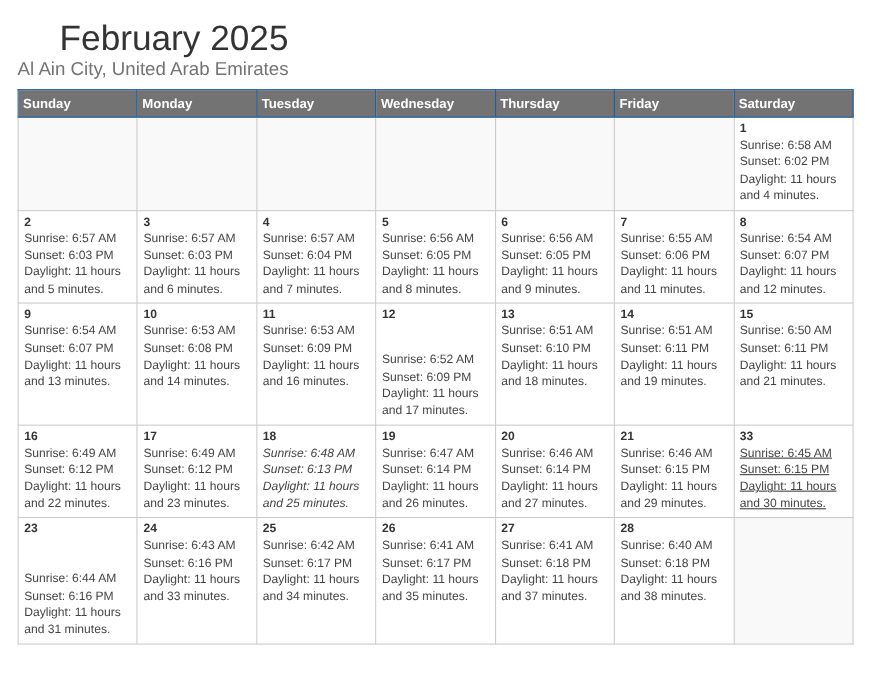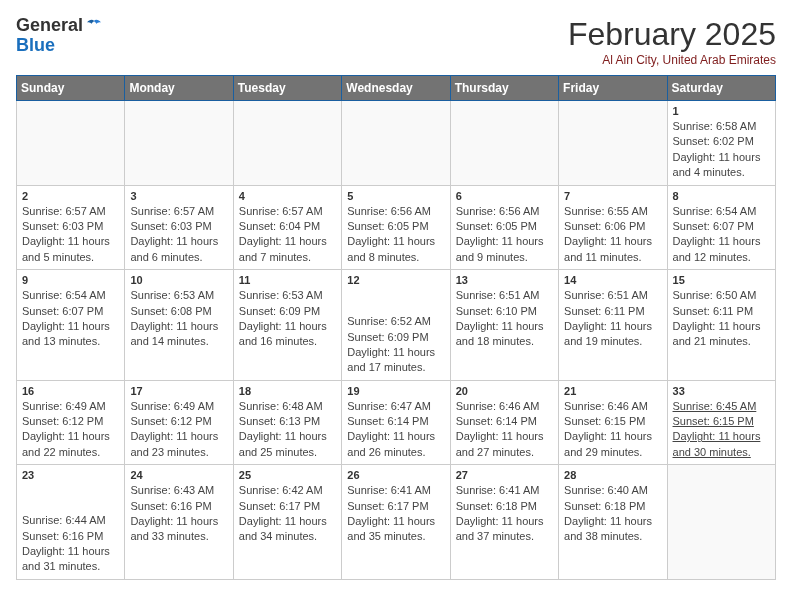--- a/index.html
+++ b/index.html
@@ -34,22 +34,22 @@
     }
     .title-block {
       text-align: right;
     }
     .month-title {
       font-size: 32px;
       font-weight: normal;
       color: #333;
     }
     .location {
-      font-size: 12px;
-      color: #7f1d1d;
+      font-size: 17px;
+      color: #737373;
     }
     .calendar {
       width: 100%;
       border-collapse: collapse;
       border: 1px solid #ccc;
     }
     .calendar th {
       background-color: #737373;
       color: #fff;
       font-size: 12px;
@@ -81,30 +81,20 @@
     .day-info {
       font-size: 11px;
       color: #444;
       line-height: 1.4;
     }
   </style>
 </head>
 <body>
 
 <div class="header">
-  <div class="logo">
-    <div style="display:flex;align-items:center;">
-      <span class="logo-general">General</span>
-      <svg class="logo-icon" viewBox="0 0 20 16" xmlns="http://www.w3.org/2000/svg">
-        <path d="M10 2 C12 0, 16 1, 18 4 C16 3, 14 4, 12 6 C14 4, 10 4, 10 2Z" fill="#2a7dd4"></path>
-        <path d="M10 2 C8 0, 4 1, 2 4 C4 3, 6 4, 8 6 C6 4, 10 4, 10 2Z" fill="#1a5fa0"></path>
-      </svg>
-    </div>
-    <span class="logo-blue">Blue</span>
-  </div>
   <div class="title-block">
     <div class="month-title">February 2025</div>
     <div class="location">Al Ain City, United Arab Emirates</div>
   </div>
 </div>
 
 <table class="calendar" id="cal-table">
   <thead>
     <tr id="cal-header">
         <th>Sunday</th>
@@ -227,21 +217,21 @@
 Daylight: 11 hours and 22 minutes.</div>
         </td>
         <td>
           <span class="day-num">17</span>
           <div class="day-info" style="white-space: pre-line;">Sunrise: 6:49 AM
 Sunset: 6:12 PM
 Daylight: 11 hours and 23 minutes.</div>
         </td>
         <td>
           <span class="day-num">18</span>
-          <div class="day-info" style="white-space: pre-line;">Sunrise: 6:48 AM
+          <div class="day-info" style="white-space: pre-line; font-style: italic;">Sunrise: 6:48 AM
 Sunset: 6:13 PM
 Daylight: 11 hours and 25 minutes.</div>
         </td>
         <td>
           <span class="day-num">19</span>
           <div class="day-info" style="white-space: pre-line;">Sunrise: 6:47 AM
 Sunset: 6:14 PM
 Daylight: 11 hours and 26 minutes.</div>
         </td>
         <td>

